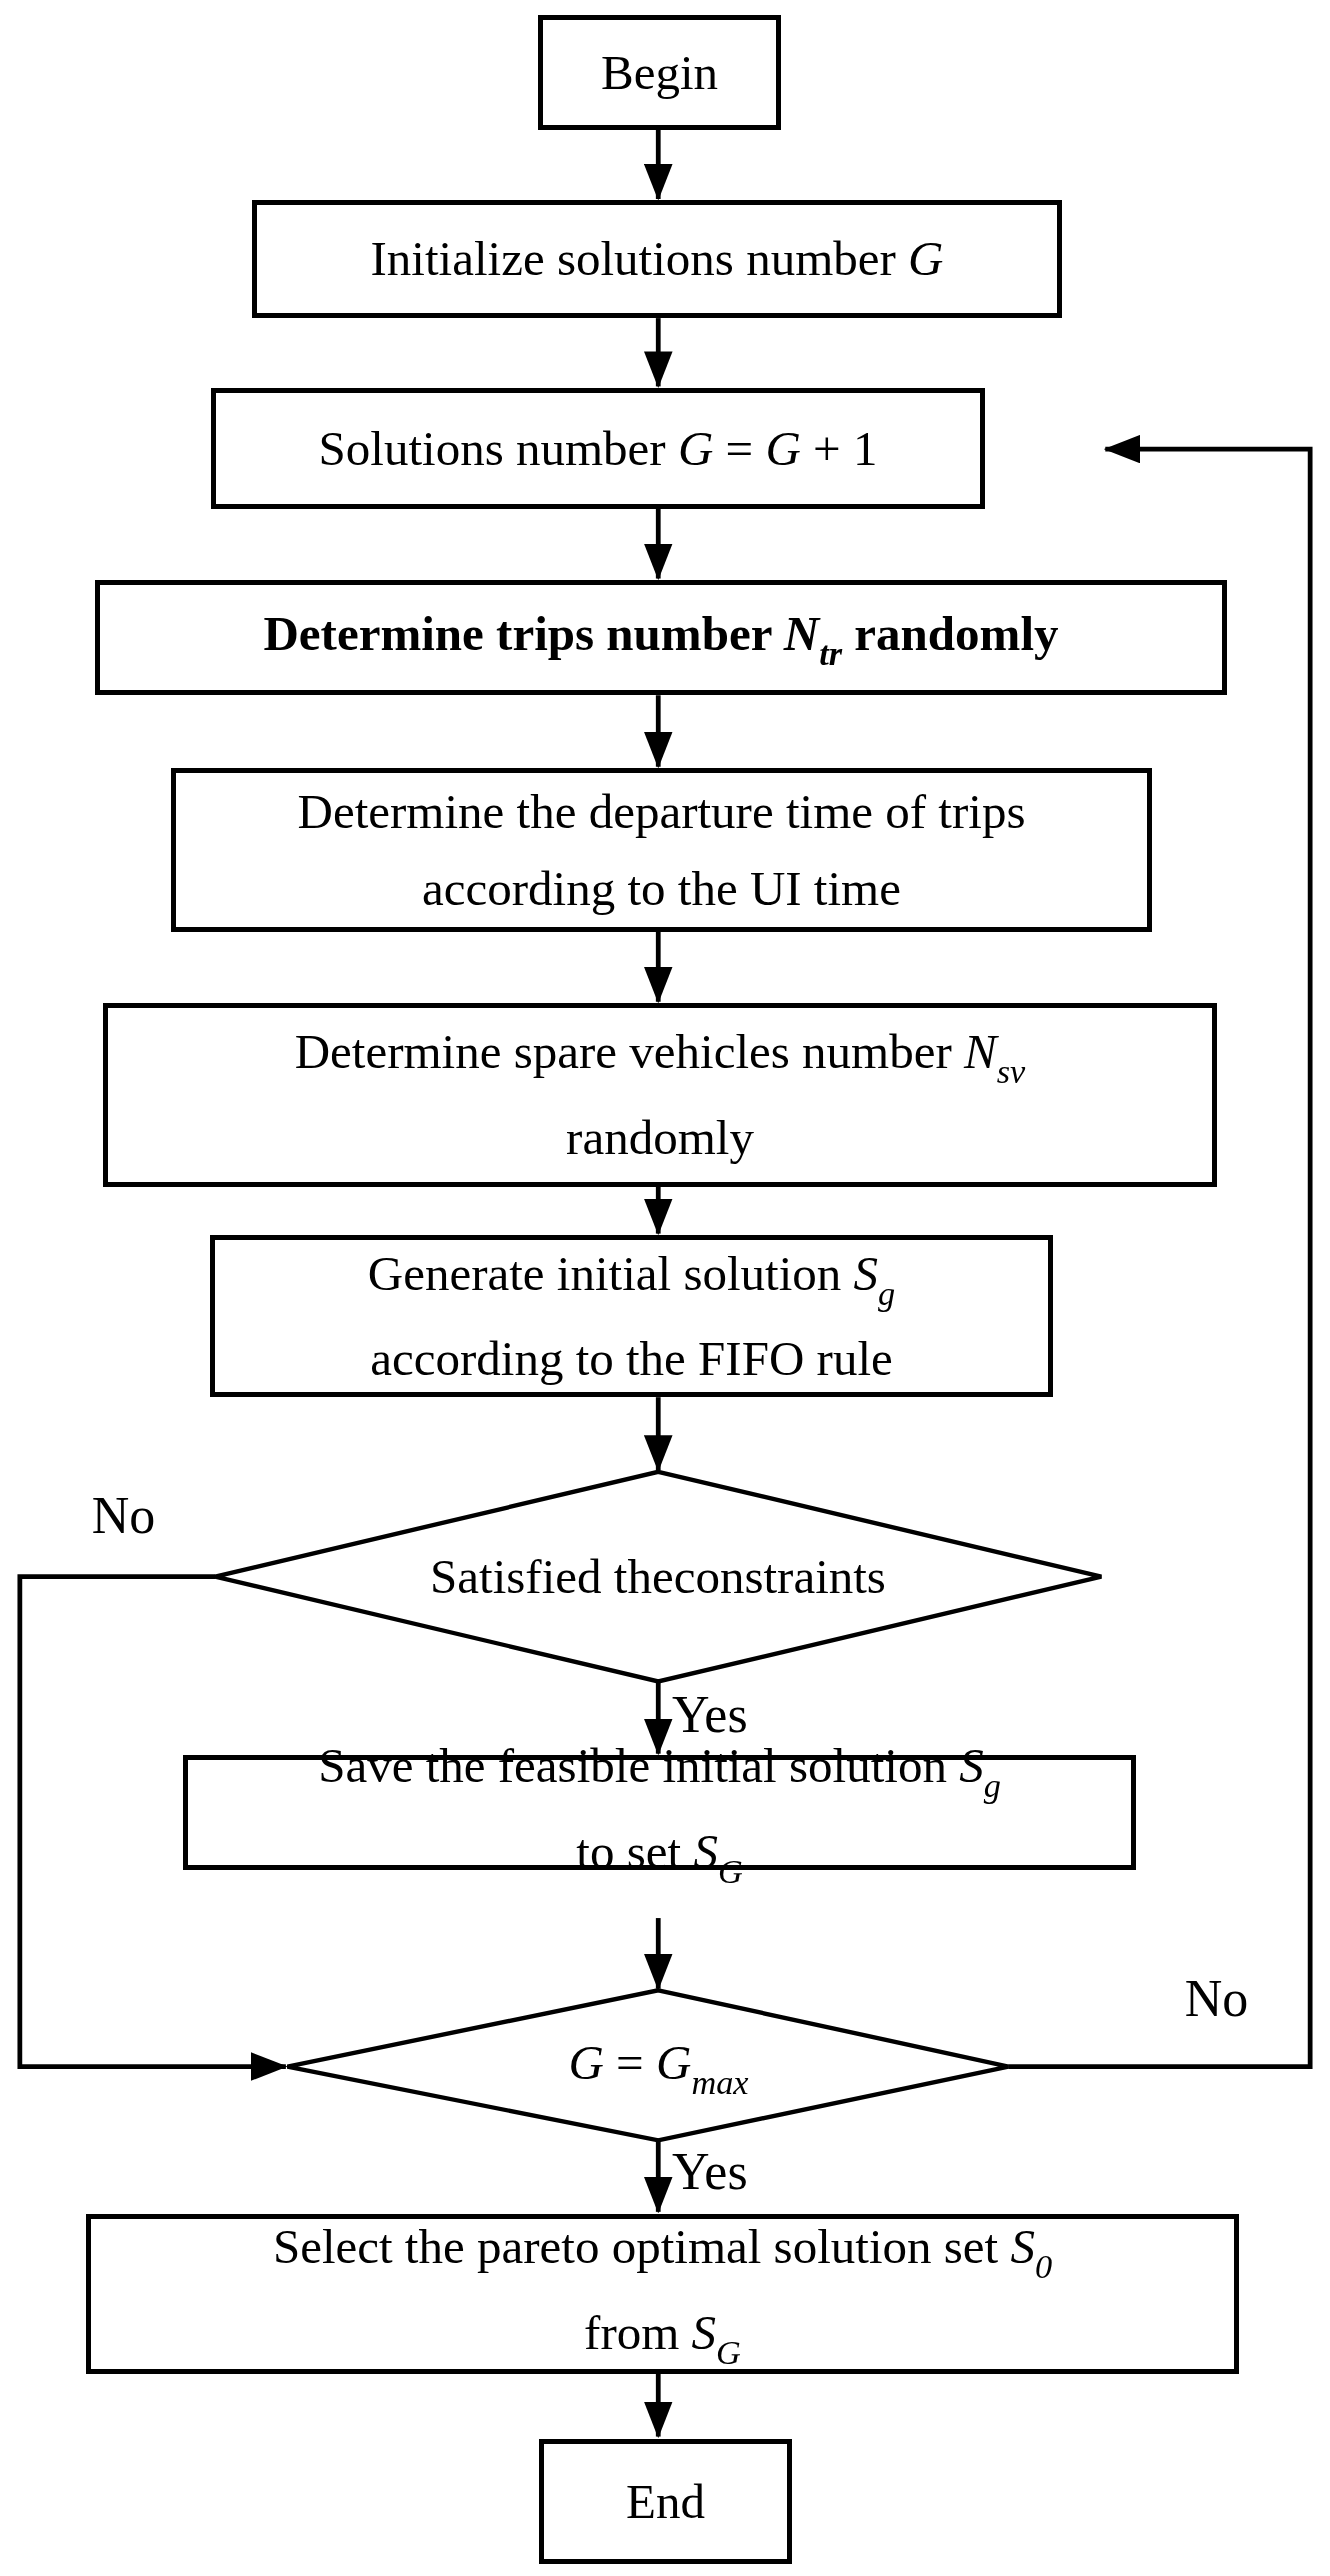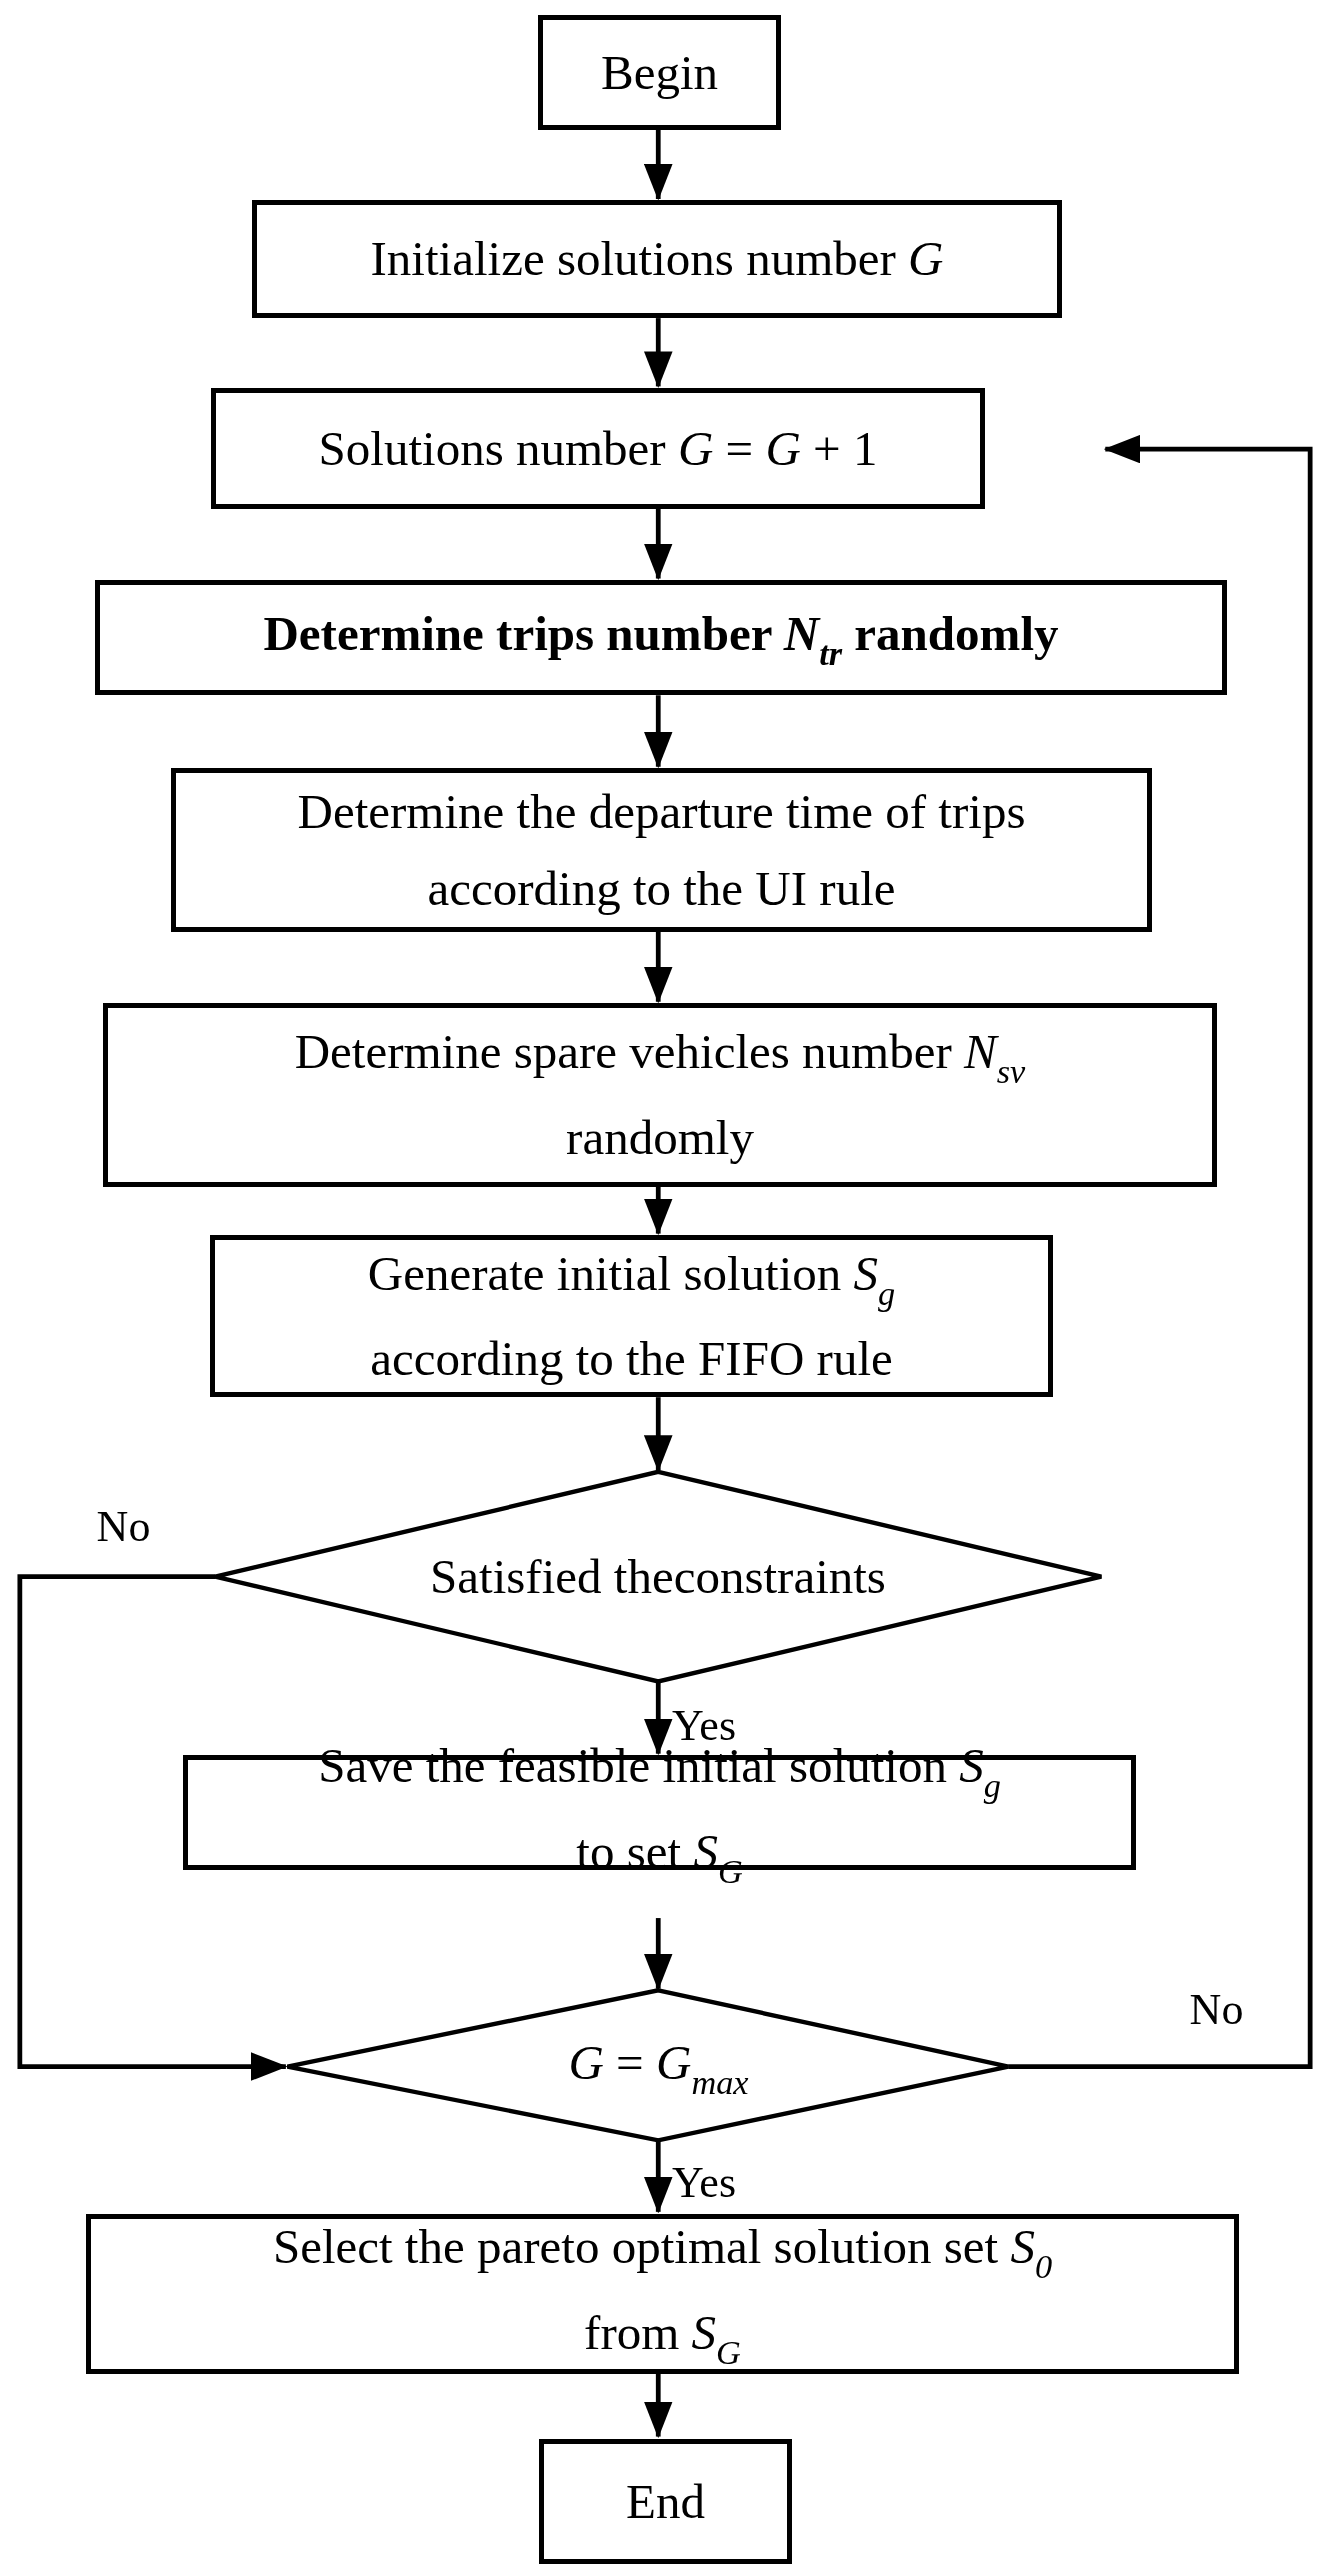--- a/index.html
+++ b/index.html
@@ -27,23 +27,22 @@
   .dtext{
     position:absolute;
     display:flex;flex-direction:row;
     justify-content:center;align-items:center;
     text-align:center;
     font-size:49px;line-height:1.62;
     white-space:nowrap;
   }
   .elabel{
     position:absolute;
-    font-size:44px;line-height:1.1;
+    font-size:52px;line-height:1.1;
     white-space:nowrap;
-    margin-top:16px;
   }
   .tline span.i{font-style:italic;}
   .tline span.is{font-style:italic;font-size:0.70em;vertical-align:-0.45em;}
 </style>
 </head>
 <body>
 
 <div class="stage">
 
   <svg class="wires" viewBox="0 0 1675 3243" xmlns="http://www.w3.org/2000/svg">
@@ -84,21 +83,21 @@
   <div class="node" style="left:211px;top:388px;width:774px;height:121px;">
       <div class="tline"><span>Solutions number </span><span class="i">G</span><span> = </span><span class="i">G</span><span> + 1</span></div>
     </div>
 
   <div class="node" style="left:95px;top:580px;width:1132px;height:115px;font-weight:bold;">
       <div class="tline"><span>Determine trips number </span><span class="i">N</span><span class="is">tr</span><span> randomly</span></div>
     </div>
 
   <div class="node" style="left:171px;top:768px;width:981px;height:164px;">
       <div class="tline"><span>Determine the departure time of trips</span></div>
-      <div class="tline"><span>according to the UI rule</span></div>
+      <div class="tline"><span>according to the UI time</span></div>
     </div>
 
   <div class="node" style="left:103px;top:1003px;width:1114px;height:184px;">
       <div class="tline"><span>Determine spare vehicles number </span><span class="i">N</span><span class="is">sv</span></div>
       <div class="tline"><span>randomly</span></div>
     </div>
 
   <div class="node" style="left:210px;top:1235px;width:843px;height:162px;">
       <div class="tline"><span>Generate initial solution </span><span class="i">S</span><span class="is">g</span></div>
       <div class="tline"><span>according to the FIFO rule</span></div>

